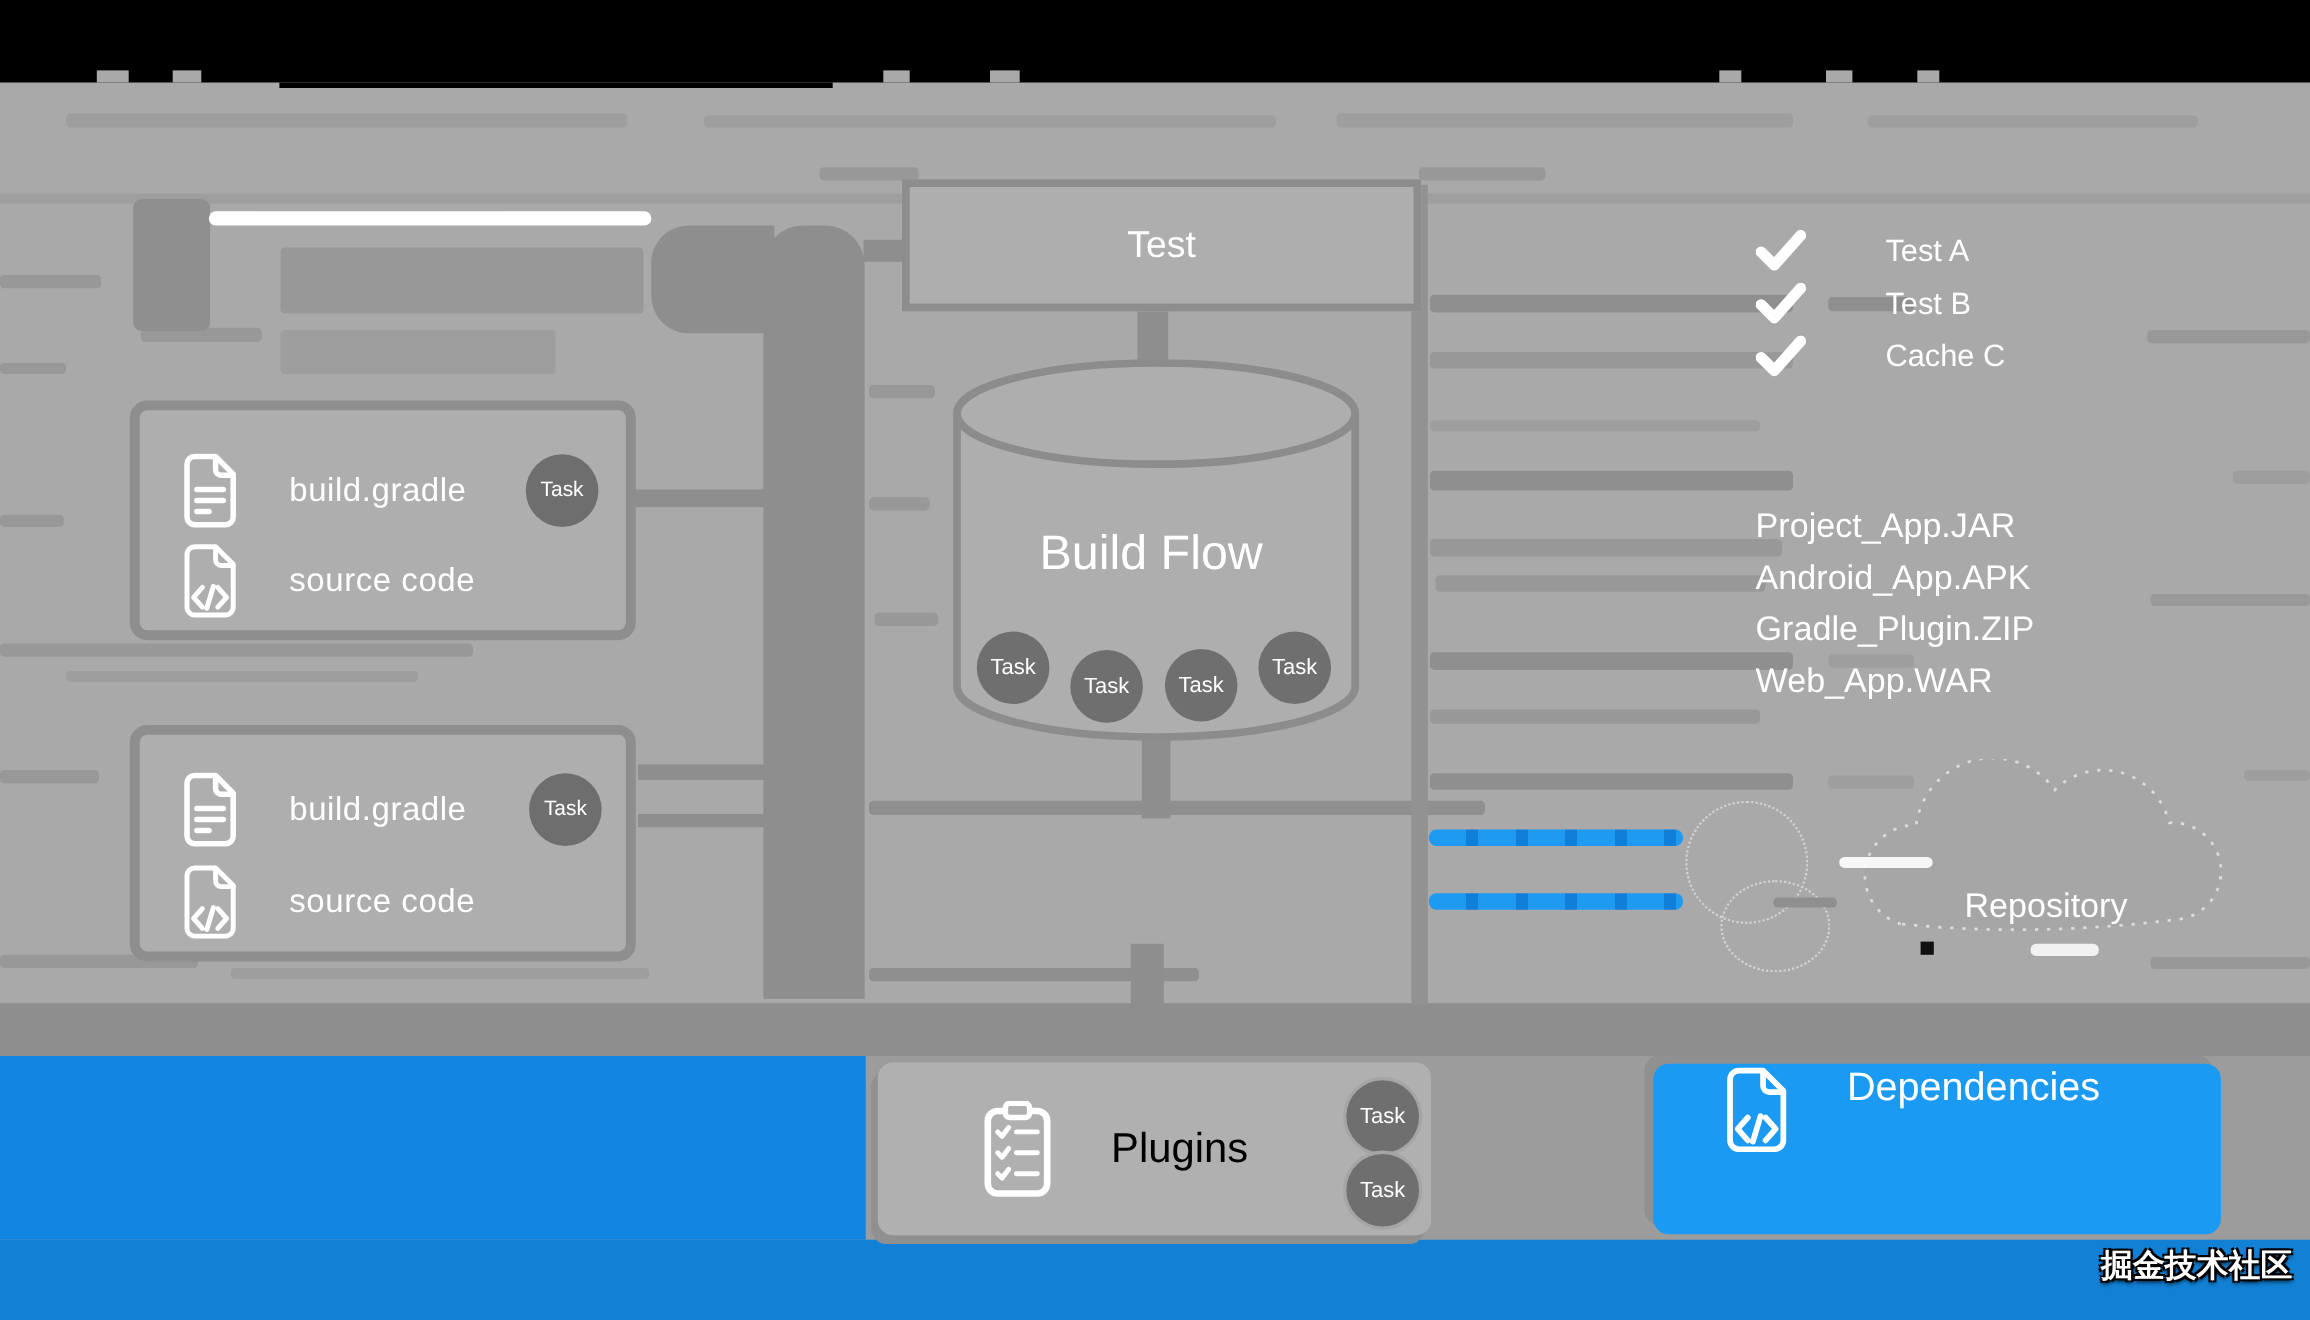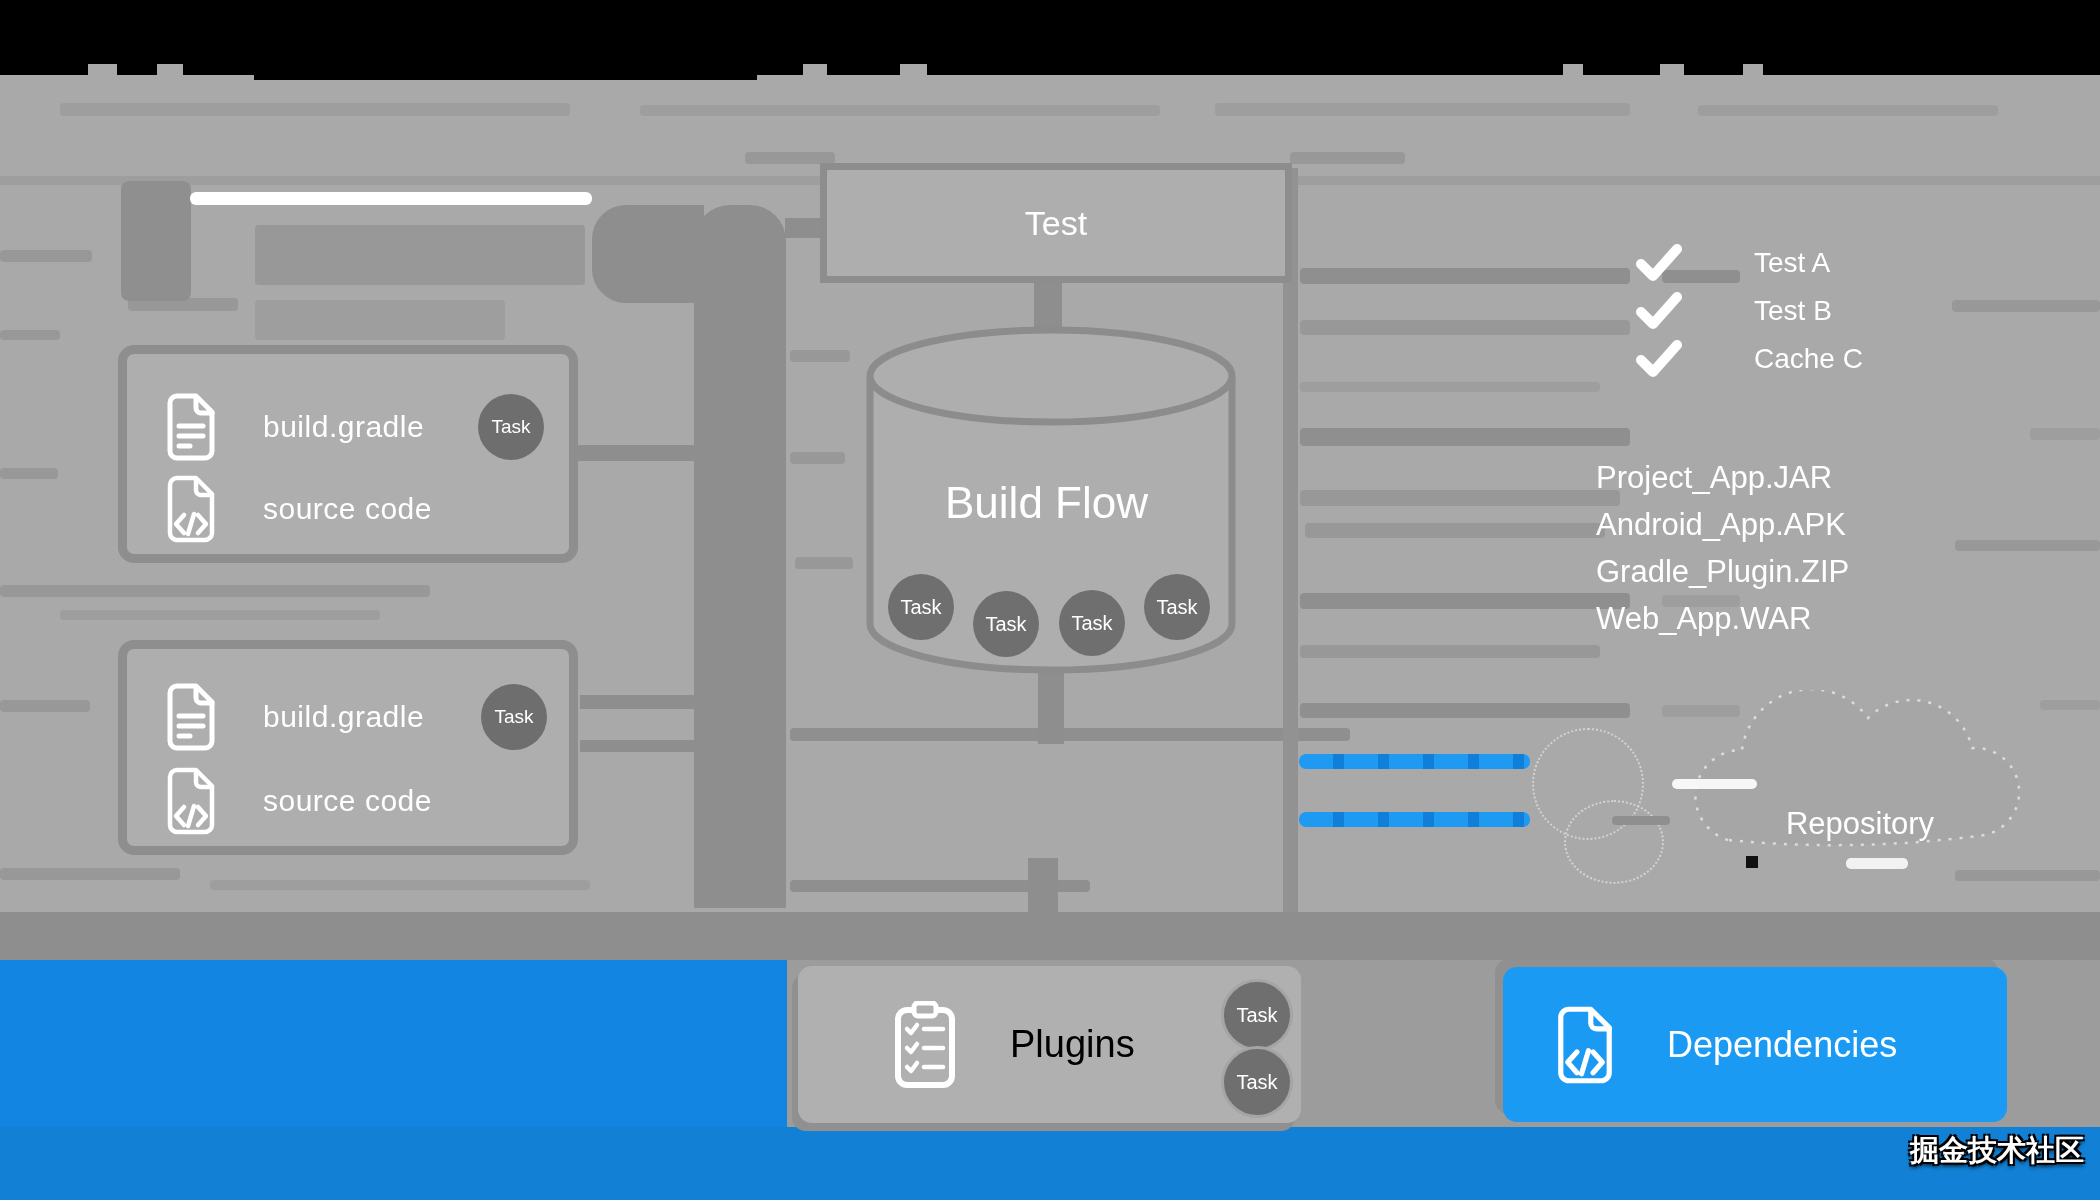--- a/index.html
+++ b/index.html
@@ -12,21 +12,21 @@
   .abs{position:absolute;}
   
   .topbar{left:0;top:0;width:2100px;height:75px;background:#000;}
   .notch{position:absolute;background:#a9a9a9;height:11px;top:64px;}
   .bardip{position:absolute;background:#000;top:75px;height:5px;}
   
   .stripe{position:absolute;background:#989898;border-radius:4px;}
   .stripe.d{background:#8f8f8f;}
   .stripe.l{background:#9e9e9e;}
   
-  .src-box{background:#aeaeae;border:9px solid #8e8e8e;border-radius:16px;box-sizing:border-box;}
+  .src-box{background:#aeaeae;border:9px solid #8e8e8e;border-radius:16px;box-sizing:border-box;margin-top:19px;}
   .src-row{position:absolute;left:38px;display:flex;align-items:center;height:70px;}
   .src-row .lbl{margin-left:46px;font-size:30px;color:#fff;letter-spacing:.5px;}
   .task-badge{position:absolute;width:66px;height:66px;border-radius:50%;background:#6e6e6e;
     display:flex;align-items:center;justify-content:center;color:#fff;font-size:19px;}
   
   .cache-box{background:#aeaeae;border:7px solid #8d8d8d;box-sizing:border-box;
     display:flex;align-items:center;justify-content:center;font-size:34px;color:#fff;}
   
   .cyl-label{font-size:44px;color:#fff;text-align:center;}
   .task-circle{width:66px;height:66px;border-radius:50%;background:#6f6f6f;
@@ -46,21 +46,21 @@
   .artifact{font-size:31px;color:#fff;line-height:47px;white-space:nowrap;}
   
   .band{left:0;top:912px;width:2100px;height:48px;background:#8e8e8e;}
   .bottom-gray{left:0;top:960px;width:2100px;height:240px;background:#9c9c9c;}
   .bottom-strip{left:0;top:1127px;width:2100px;height:73px;background:#1180d5;}
   .left-blue{left:0;top:960px;width:787px;height:167px;background:#1285e2;}
   .plugins-box{background:#b0b0b0;border-radius:14px;box-shadow:-6px 8px 0 #909090;
     display:flex;align-items:center;}
   .plugins-box .lbl{font-size:38px;color:#000000;}
   .deps-box{background:#1b9af4;border-radius:14px;box-shadow:-8px -8px 0 #909090;
-    display:flex;align-items:center;}
+    display:flex;align-items:flex-start;padding-left:12px;}
   .deps-box .lbl{font-size:36px;color:#fff;}
   .ring{border:3px solid #a5a5a5;}
   
   .watermark{display:flex;align-items:center;gap:8px;font-weight:bold;font-size:29px;color:#fff;}
   .wm-outline{text-shadow:-2px -2px 0 #000,2px -2px 0 #000,-2px 2px 0 #000,2px 2px 0 #000,0 3px 4px #000;}
   .wm-boxed{background:#0a0a0a;padding:3px 12px 5px 12px;}
   svg{display:block;}
 </style>
 </head>
 <body>
@@ -227,21 +227,21 @@
     <svg width="330" height="190" viewBox="0 0 330 190">
       <path d="M38 150 A46 46 0 0 1 52 60 A70 70 0 0 1 178 28 A62 62 0 0 1 282 58 A44 44 0 0 1 288 146 Q160 162 38 150 Z" fill="#a6a6a6" stroke="#dcdcdc" stroke-width="2.5" stroke-dasharray="3 8"></path>
     </svg>
   </div>
   <div class="abs repo-label" style="left:1700px;top:806px;width:320px;">Repository</div>
   <div class="abs" style="left:1672px;top:779px;width:85px;height:10px;background:#fff;border-radius:5px;opacity:.9;"></div>
   <div class="abs" style="left:1612px;top:816px;width:58px;height:9px;background:#8f8f8f;border-radius:4px;"></div>
   <div class="abs" style="left:1846px;top:858px;width:62px;height:11px;background:#fff;border-radius:5px;opacity:.85;"></div>
   <div class="abs" style="left:1746px;top:856px;width:12px;height:12px;background:#111;"></div>
 
-  <div class="abs" style="left:1636px;top:204px;margin-top:35px;">
+  <div class="abs" style="left:1596px;top:204px;">
     <div class="test-row">
       <span>
         <svg width="46" height="38" viewBox="0 0 46 38" fill="none" stroke="#fff" stroke-width="10" stroke-linecap="round" stroke-linejoin="round">
             <polyline points="5,20 17,32 41,5"></polyline>
           </svg>
       </span>
       <span class="lbl">Test A</span>
     </div>
     <div class="test-row">
       <span>

